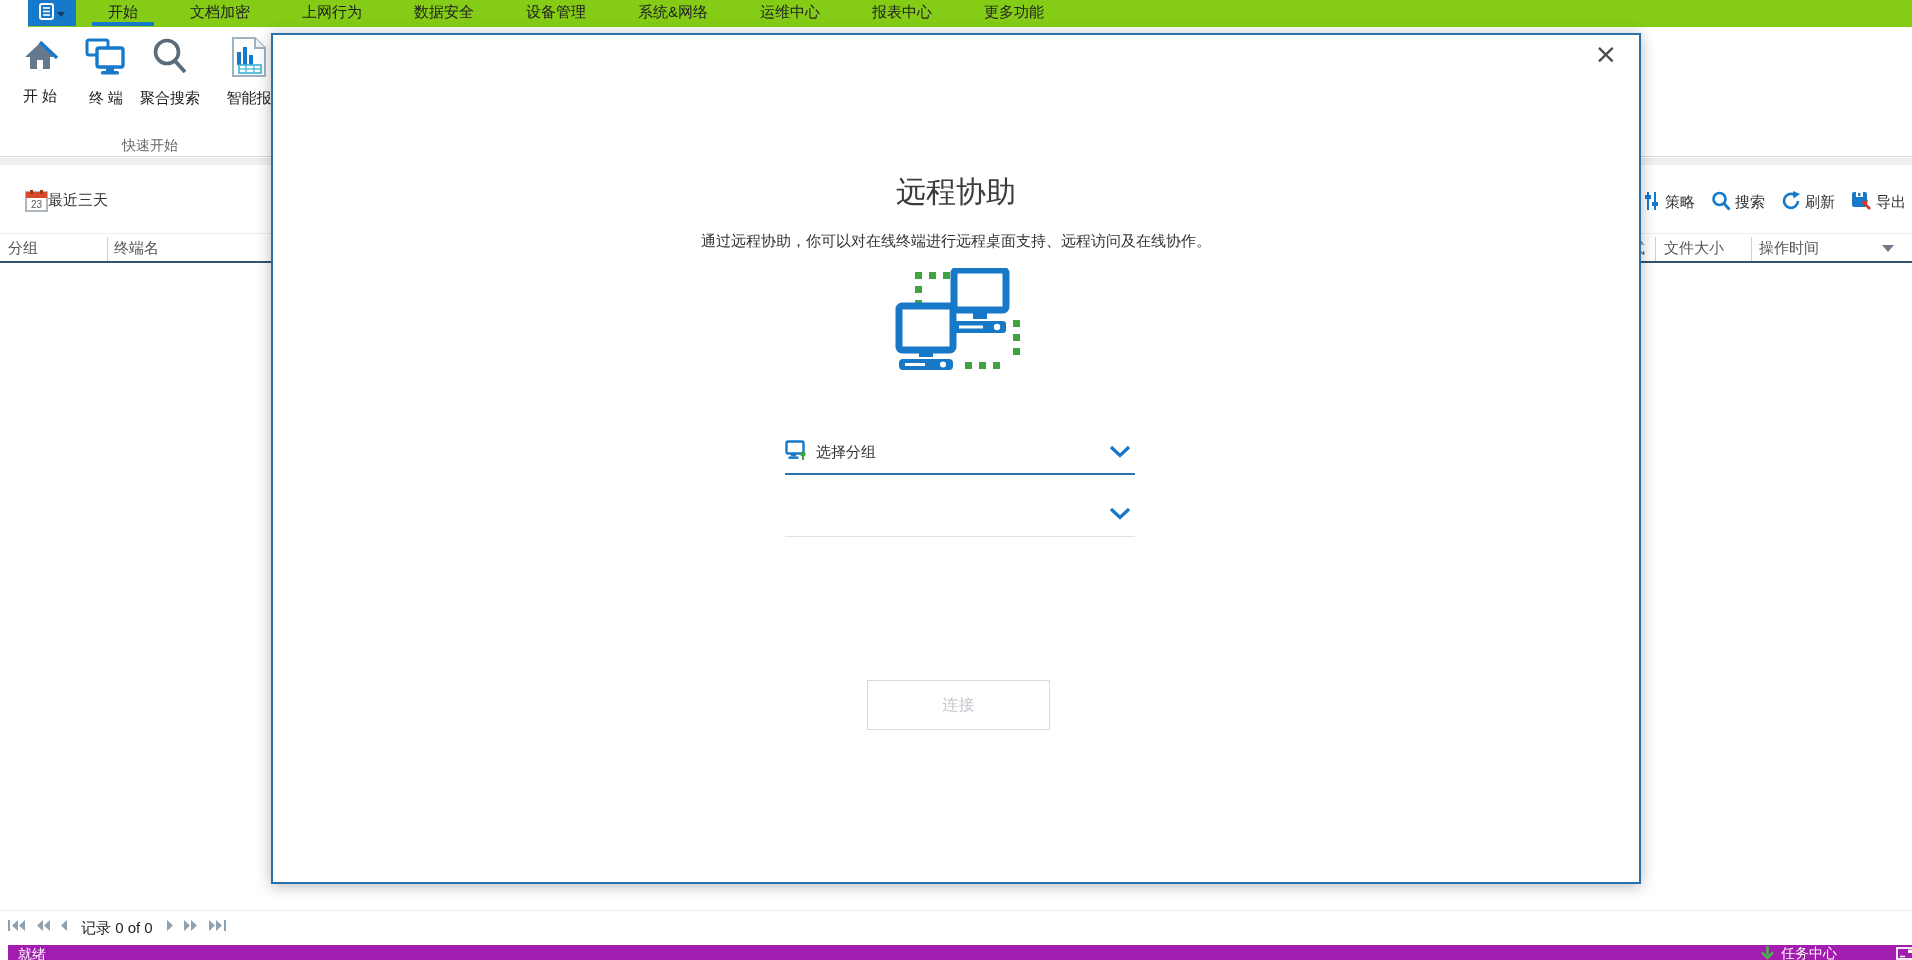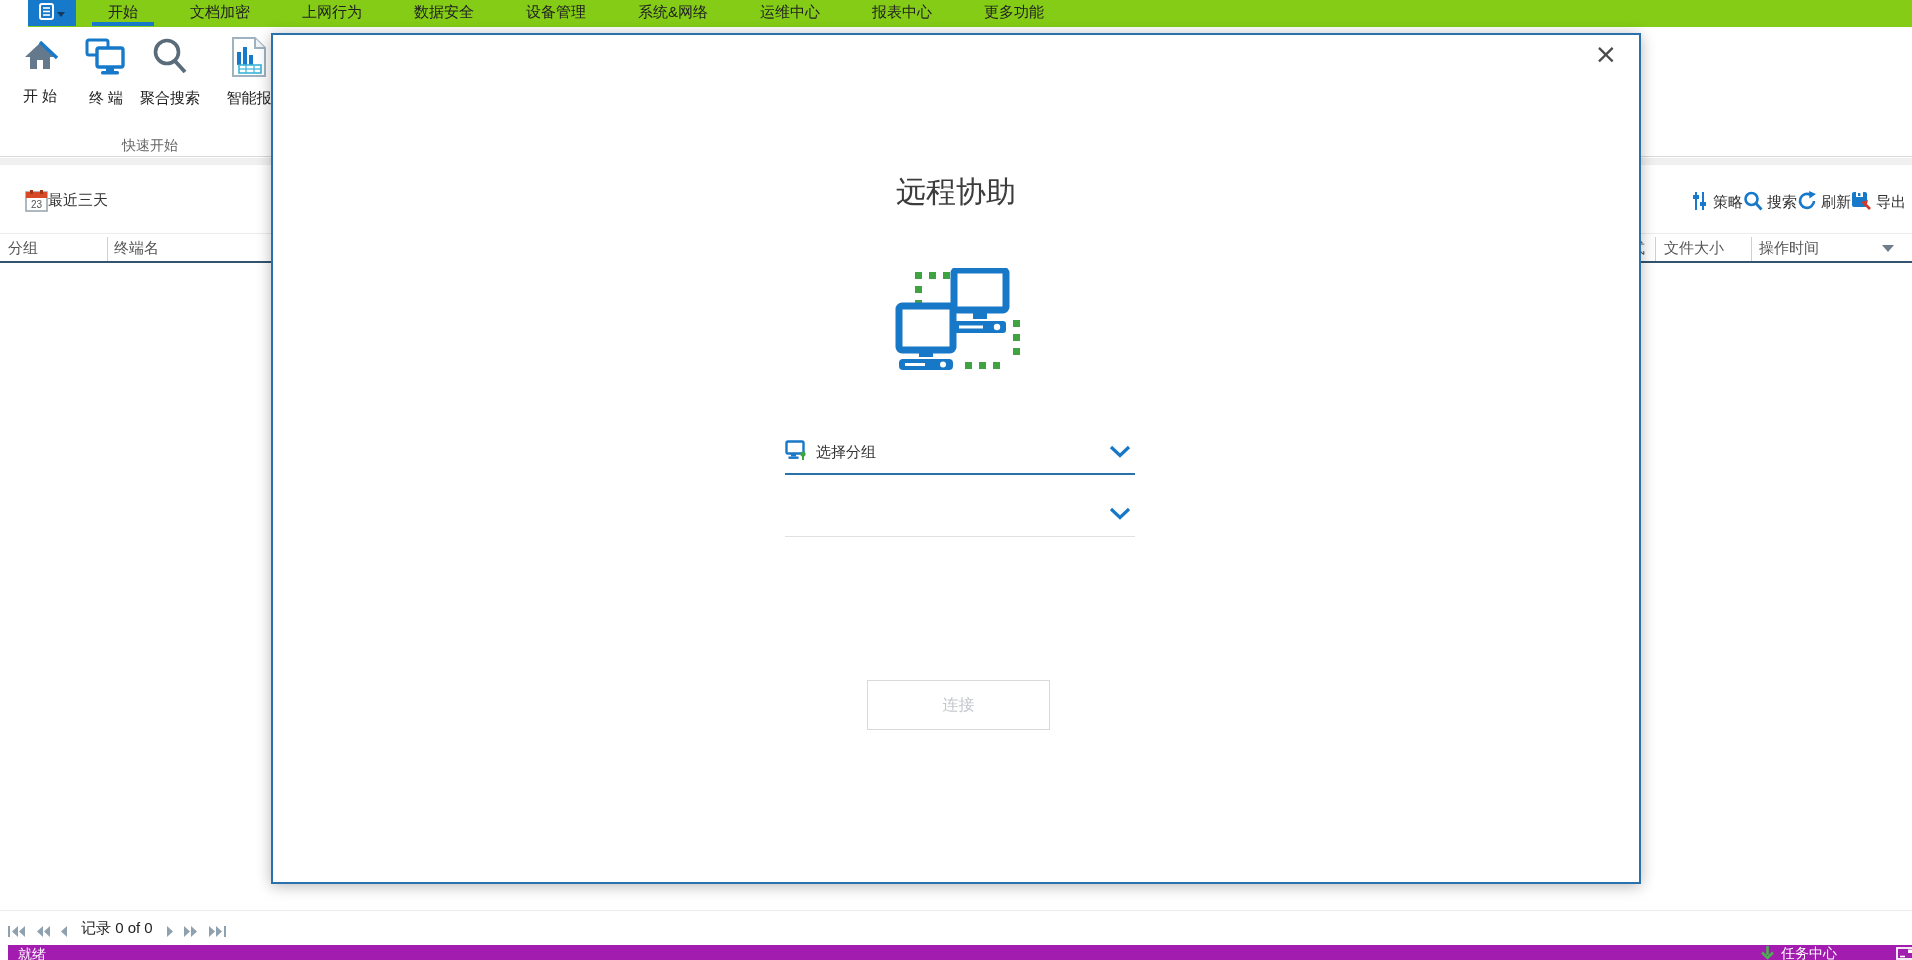--- a/index.html
+++ b/index.html
@@ -22,32 +22,32 @@
   
   .ribbon { position:absolute; left:0; top:27px; width:1912px; height:130px; background:#fff; border-bottom:1px solid #d9d9d9; }
   .rbtn { position:absolute; top:8px; display:flex; flex-direction:column; align-items:center; gap:6px; cursor:pointer; }
   .rbtn .lbl { font-size:15px; color:#222; white-space:nowrap; }
   .group-label { position:absolute; left:60px; top:110px; width:180px; text-align:center; font-size:14px; color:#666; }
   .gray-strip { position:absolute; left:0; top:158px; width:1912px; height:7px; background:#f0f0f0; }
 
   
   .filterbar { position:absolute; left:0; top:165px; width:1912px; height:68px; background:#fff; }
   .datefilter { position:absolute; left:25px; top:24px; display:flex; align-items:center; cursor:pointer; font-size:15px; color:#333; }
-  .actions { position:absolute; right:6px; top:26px; display:flex; gap:0; align-items:center; }
+  .actions { position:absolute; right:6px; top:26px; display:flex; gap:16px; align-items:center; }
   .action { display:flex; align-items:center; gap:4px; font-size:15px; color:#333; cursor:pointer; white-space:nowrap; }
 
   
   .thead { position:absolute; left:0; top:233px; width:1912px; height:30px; background:#fff; border-top:1px solid #ececec; border-bottom:2px solid #33536e; font-size:15px; color:#555; }
   .th { position:absolute; top:5px; white-space:nowrap; }
   .vsep { position:absolute; top:3px; width:1px; height:24px; background:#d0d0d0; }
   .hdr-arrow { position:absolute; top:11px; width:0; height:0; border-left:6px solid transparent; border-right:6px solid transparent; border-top:7px solid #6f7d8a; cursor:pointer; }
 
   
   .pager { position:absolute; left:0; top:910px; width:1912px; height:35px; background:#fff; border-top:1px solid #ececec; }
-  .pager-inner { position:absolute; left:8px; top:8px; display:flex; align-items:flex-end; gap:9px; }
+  .pager-inner { position:absolute; left:8px; top:8px; display:flex; align-items:flex-start; gap:9px; }
   .pgbtn { display:flex; align-items:center; cursor:pointer; }
   .rec { font-size:15px; color:#222; margin:0 4px; white-space:nowrap; }
 
   
   .statusbar { position:absolute; left:8px; top:945px; width:1912px; height:20px; background:#a21caf; color:#fff; overflow:hidden; }
   .status-left { position:absolute; left:10px; top:1px; font-size:14px; }
   .taskcenter { position:absolute; left:1752px; top:0px; display:flex; align-items:center; gap:6px; font-size:14px; cursor:pointer; }
   .tray-icon { position:absolute; left:1888px; top:1px; cursor:pointer; }
 
   
@@ -280,20 +280,21 @@
           <rect x="1" y="1" width="17" height="11" fill="none" stroke="#fff" stroke-width="1.8"></rect>
           <rect x="12" y="2.5" width="4.5" height="3.5" fill="#fff"></rect>
           <line x1="4" y1="9.5" x2="9" y2="9.5" stroke="#fff" stroke-width="1.6"></line>
         </svg>
     </span>
   </div>
 
   <div class="modal">
     <div class="modal-close">×</div>
     <div class="modal-title">远程协助</div>
+    <div class="modal-desc">通过远程协助，你可以对在线终端进行远程桌面支持、远程访问及在线协作。</div>
 
     <div class="modal-icon">
       <svg width="134" height="112" viewBox="0 0 134 112">
 
         <g fill="#3fa43f">
           <rect x="24" y="4" width="7" height="7"></rect>
             <rect x="38" y="4" width="7" height="7"></rect>
             <rect x="52" y="4" width="7" height="7"></rect>
           <rect x="24" y="18" width="7" height="7"></rect>
             <rect x="24" y="32" width="7" height="7"></rect>

